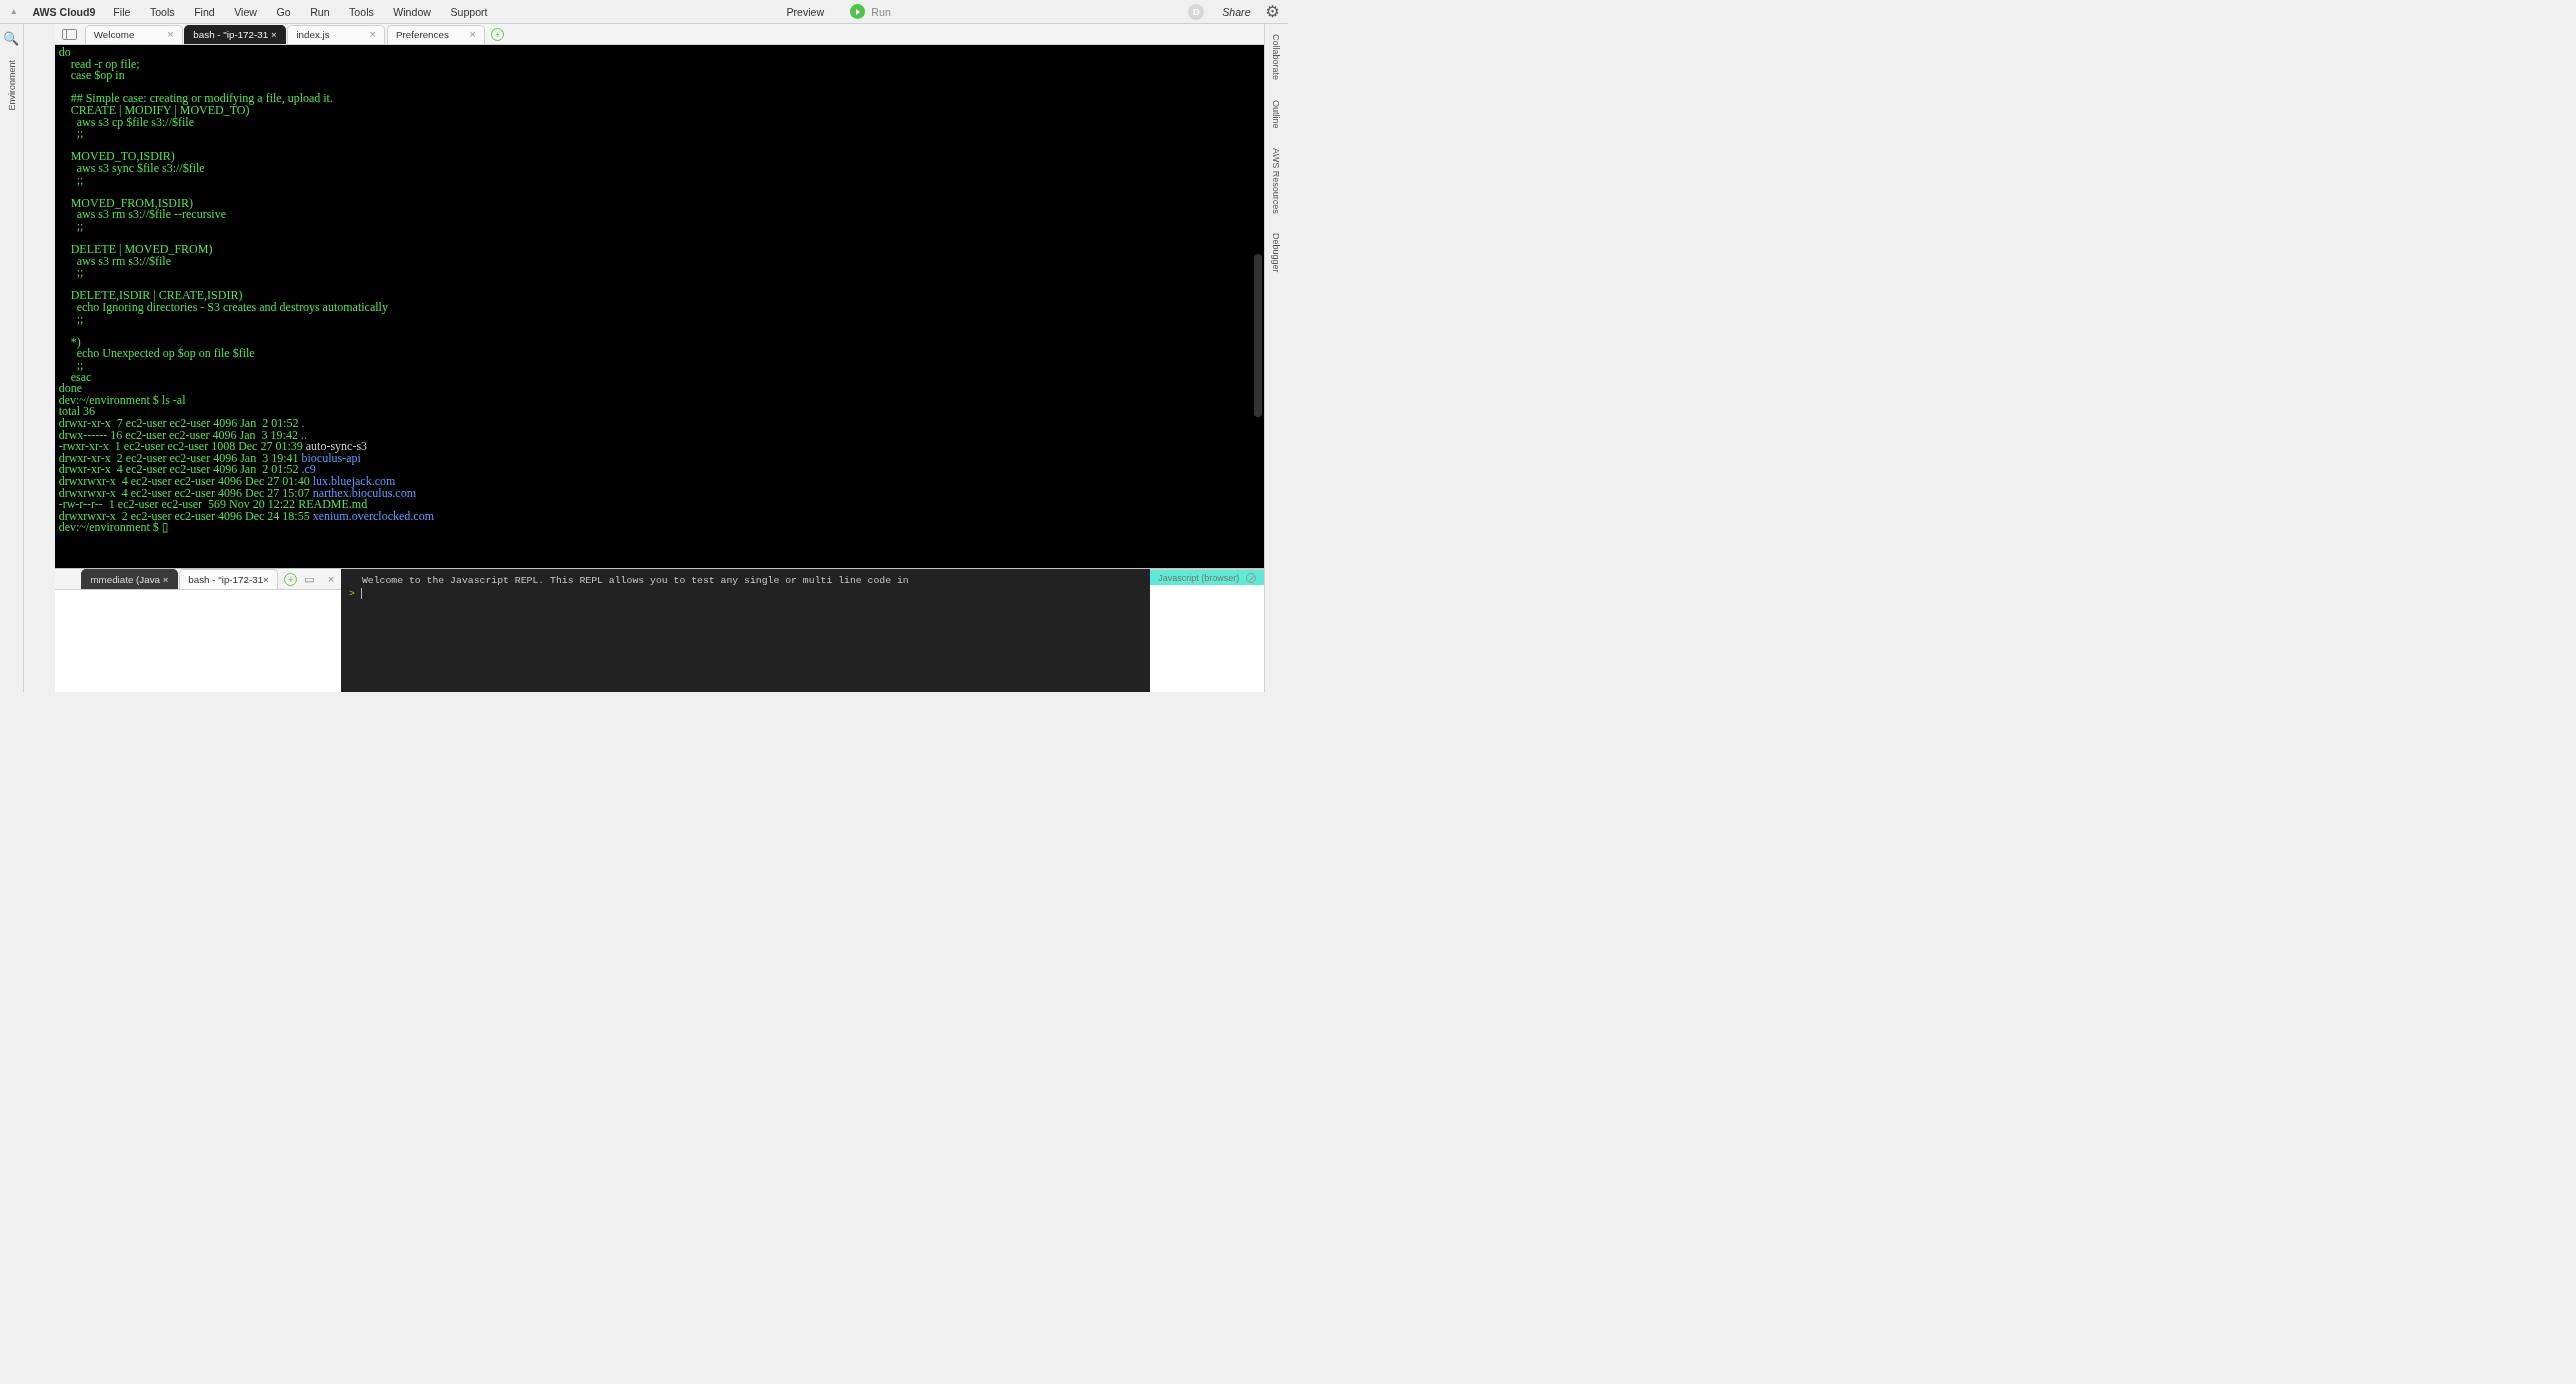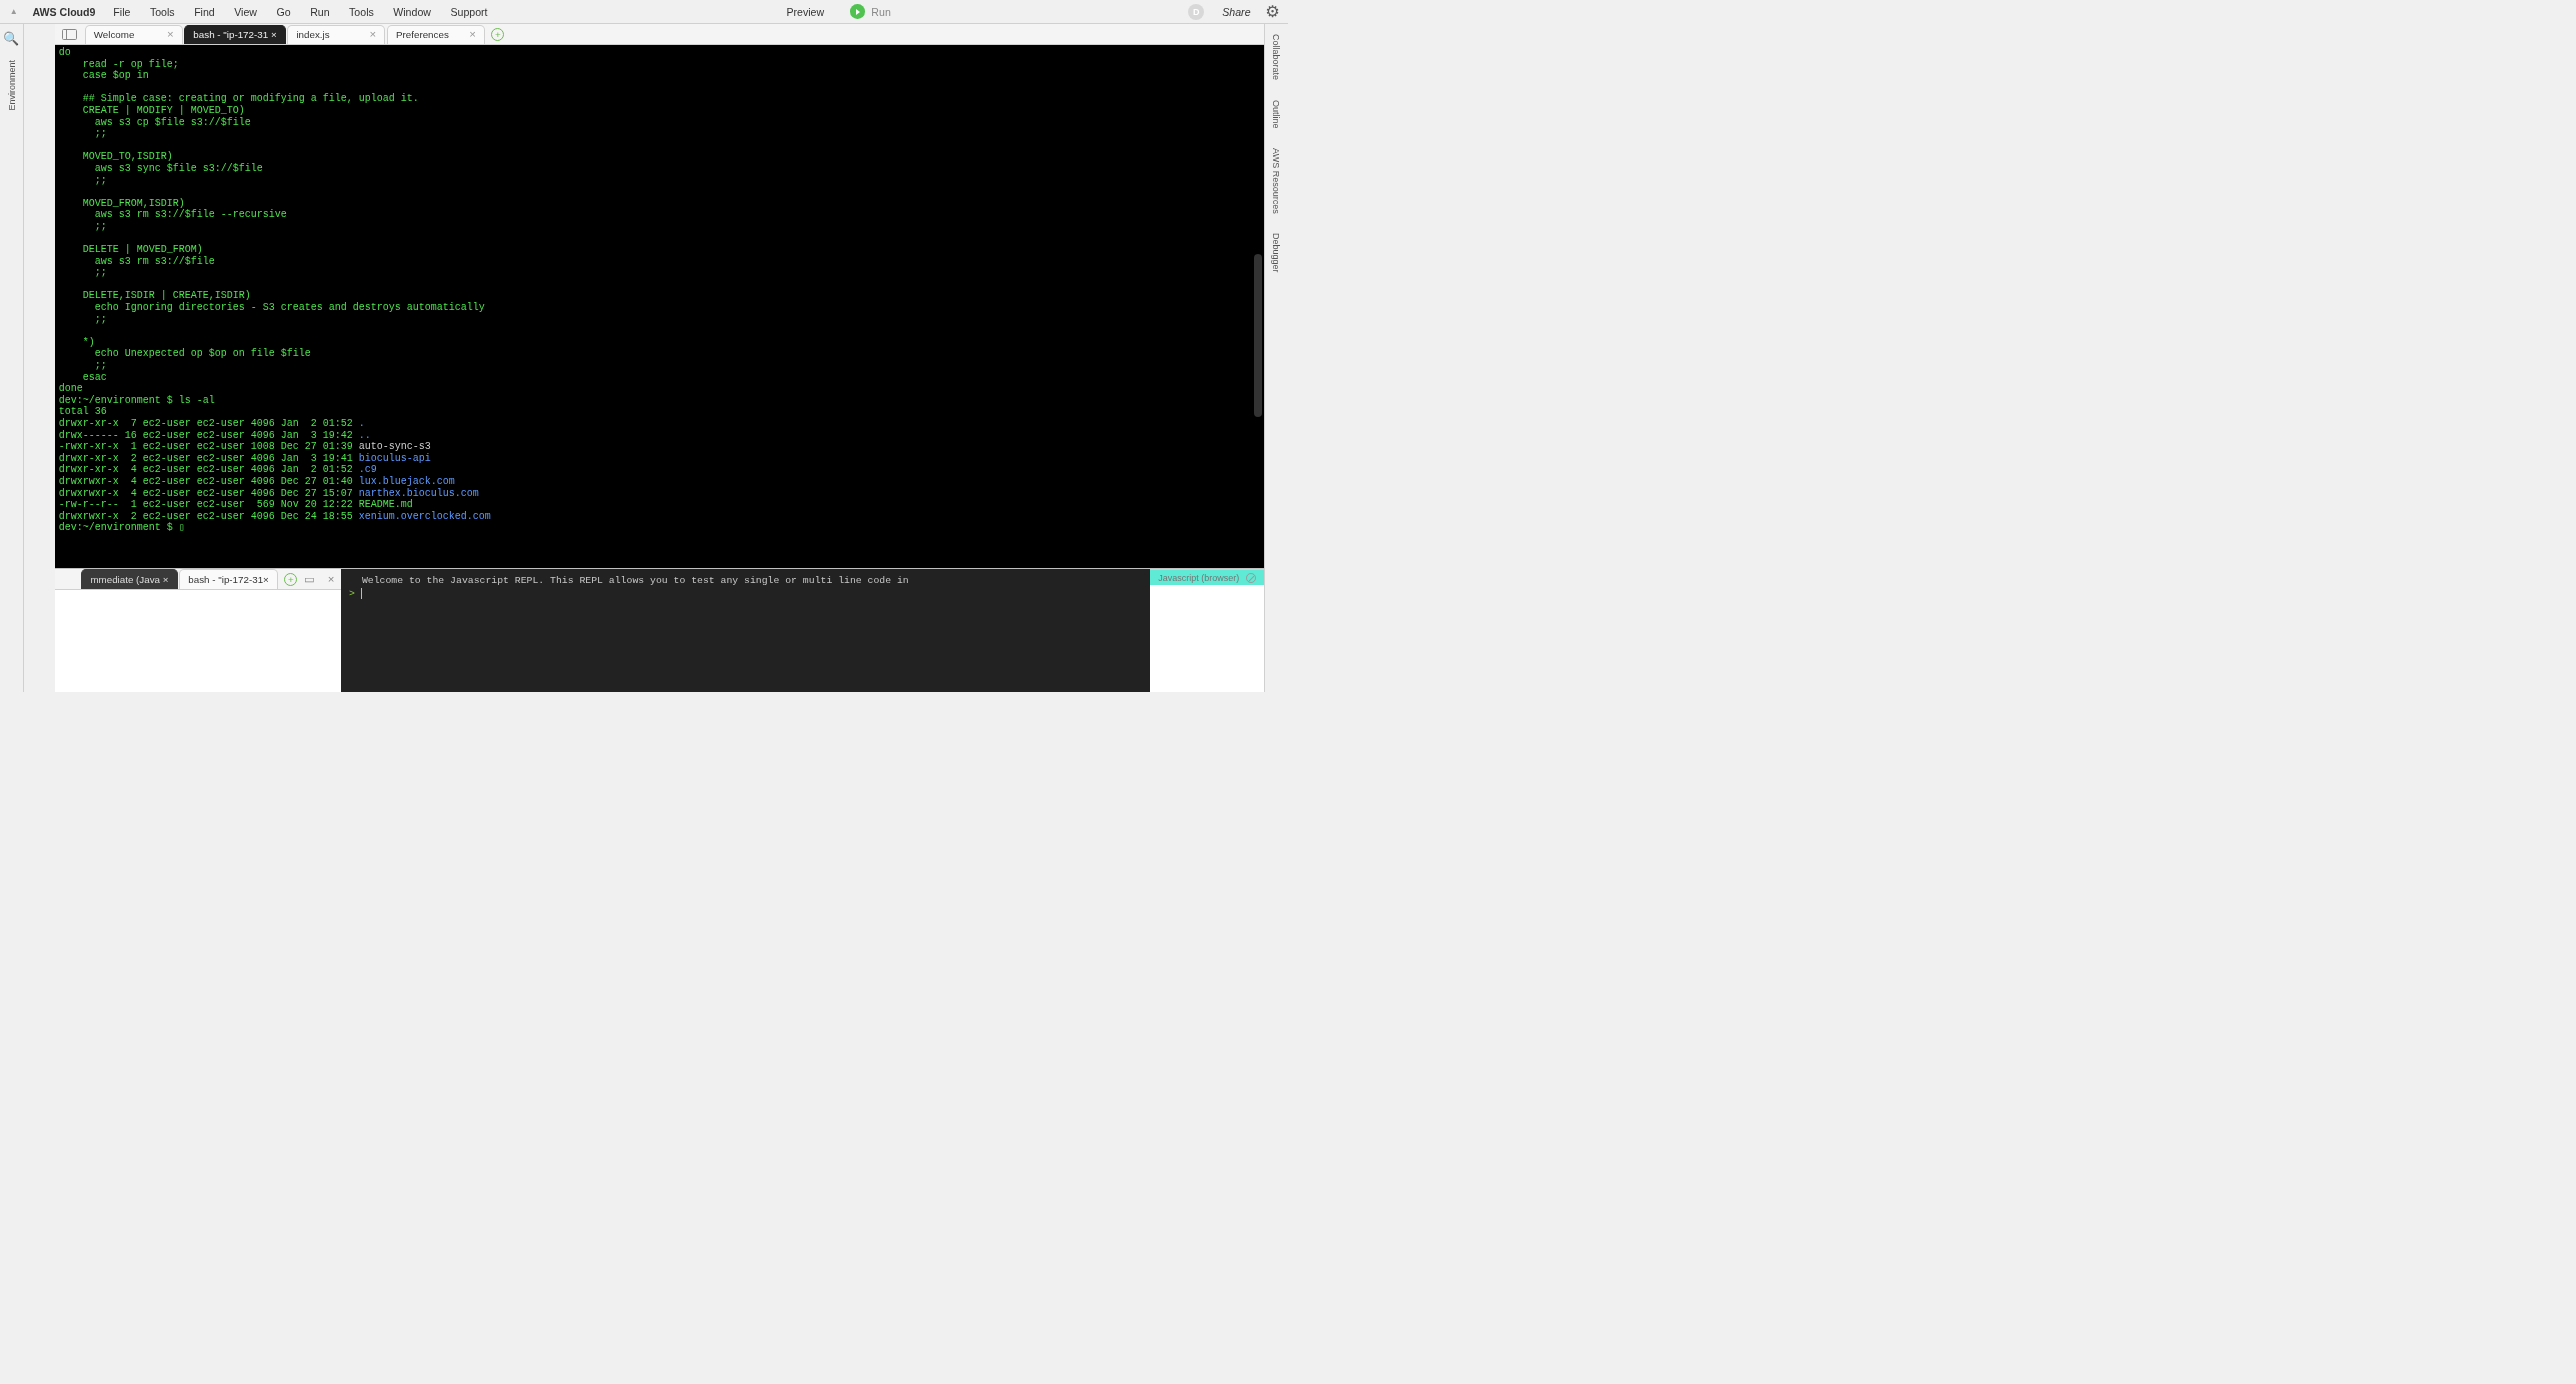--- a/index.html
+++ b/index.html
@@ -218,22 +218,22 @@
 
 
 .terminal {
   flex: 1;
   background: #000;
   position: relative;
   overflow: hidden;
   padding-right: 11.4px;
 }
 .term-content {
-  font-family: Liberation Mono, monospace;
-  font-size: 10px;
+  font-family: Liberation Serif, serif;
+  font-size: 12px;
   line-height: 11.6px;
   white-space: pre;
   color: #4fe24f;
   padding: 1.6px 0 1.6px 3.3px;
 }
 .scroll { position: absolute; right: 0; top: 0; width: 11.4px; height: 100%; background: #000; }
 .scroll .thumb { position: absolute; top: 40%; left: 1.6px; width: 8.1px; height: 163px; background: #333; border-radius: 4.1px; }
 .cy { color: #4fe24f; }
 .cb { color: #5c9bff; }
 .cw { color: #cfcfcf; }

